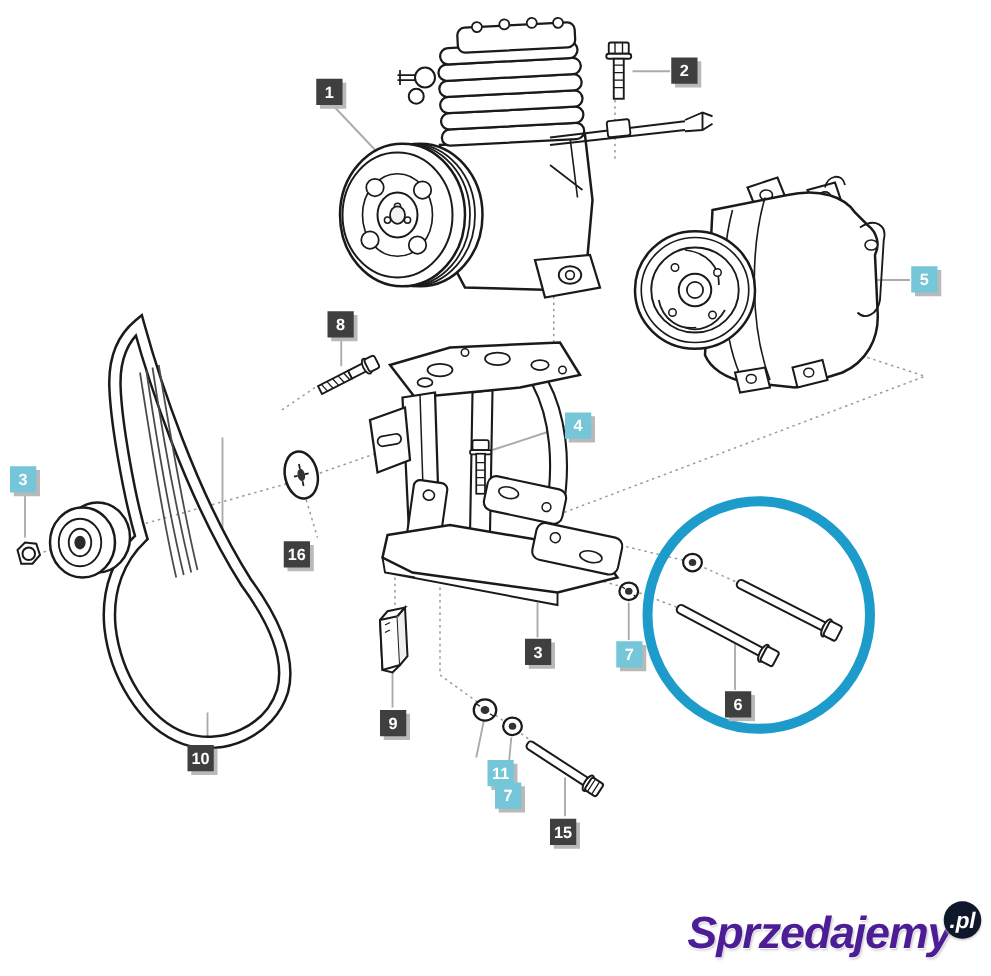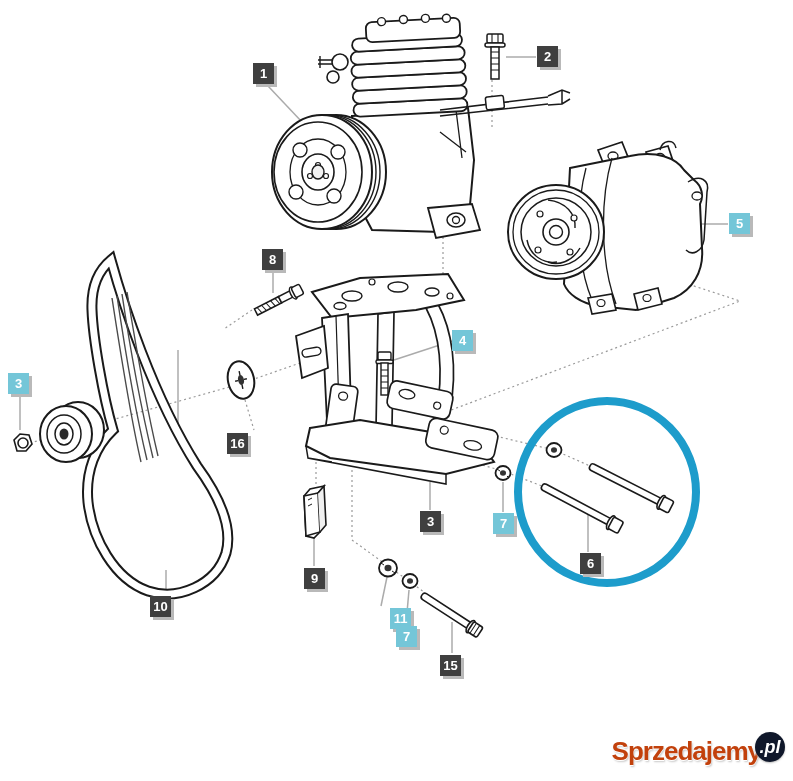--- a/index.html
+++ b/index.html
@@ -14,21 +14,21 @@
     font-size:13px;font-weight:bold;color:#ffffff;line-height:21px;
     box-shadow:3px 3px 0 #b9b9b9;box-sizing:border-box;
   }
   .plabel.dark{background:#3f3f3f;}
   .plabel.blue{background:#74c6d8;}
   #watermark{
     position:absolute;right:8px;bottom:14px;display:flex;align-items:flex-start;
     pointer-events:none;
   }
   #watermark .wm-name{
-    font-size:26px;font-weight:bold;color:#c2410c;
+    font-size:36px;font-weight:bold;font-style:italic;color:#4c1d95;
     text-shadow:0 1px 0 #ffffff,1px 2px 2px #c9c9c9;letter-spacing:-1px;
   }
   #watermark .wm-badge{
     width:30px;height:30px;border-radius:50%;background:#0f172a;
     color:#ffffff;font-size:18px;font-weight:bold;font-style:italic;
     display:flex;align-items:center;justify-content:center;
     margin-left:-6px;margin-top:-4px;box-shadow:0 1px 2px #bbb;
   }
 </style>
 </head>

